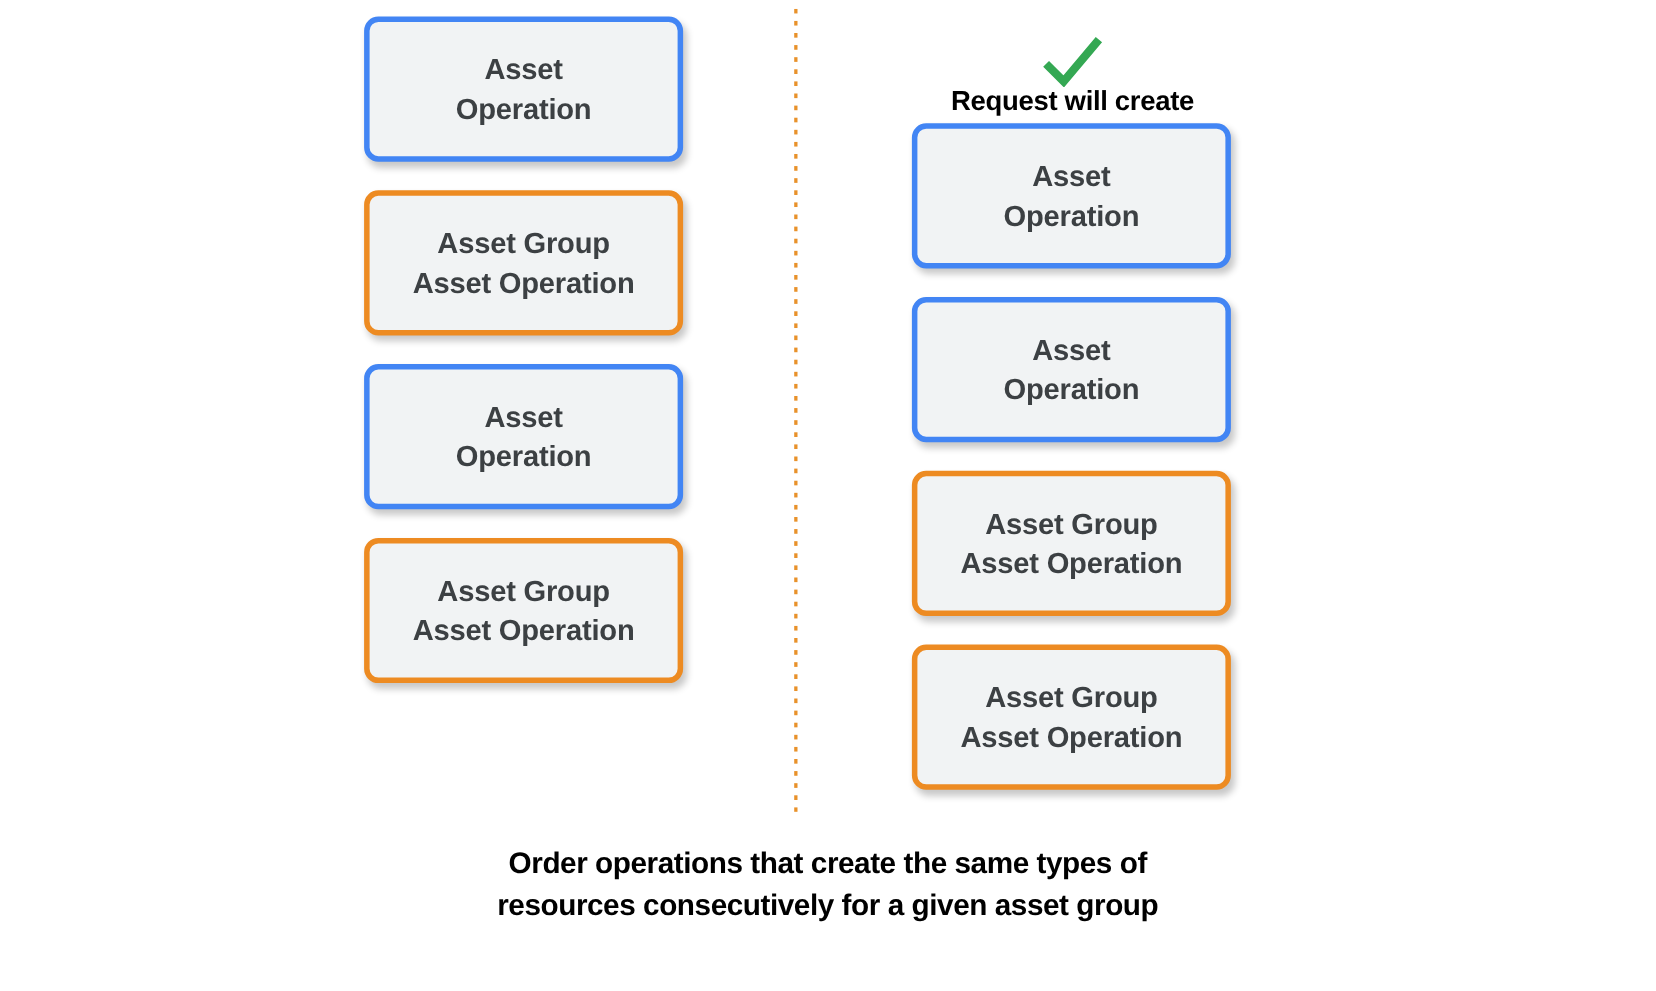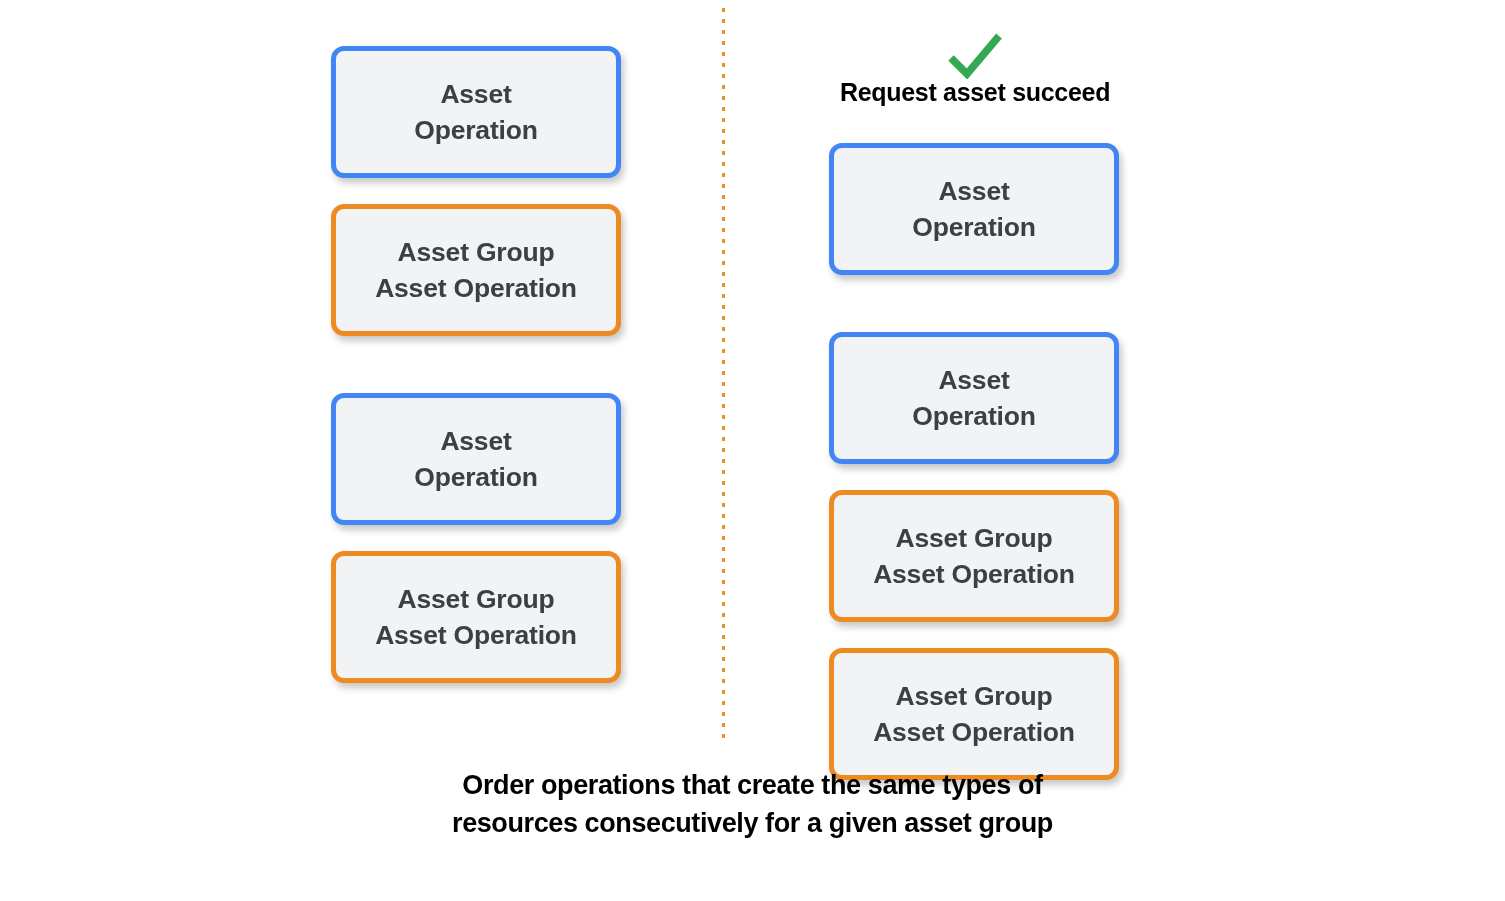--- a/index.html
+++ b/index.html
@@ -82,21 +82,21 @@
     width: 290px;
     height: 132px;
     border-radius: 13px;
     background: #f1f3f4;
     border: 5px solid #4285f4;
     display: flex;
     align-items: center;
     justify-content: center;
     box-shadow: 3px 5px 7px rgba(0,0,0,0.22);
   }
-  .op-box.asset      { border-color: #4285f4; margin-top: 31px; }
+  .op-box.asset      { border-color: #4285f4; }
   .op-box.assetgroup { border-color: #ed8b22; }
 
   .op-label {
     font-size: 26.5px;
     font-weight: bold;
     color: #3c4043;
     line-height: 1.36;
     text-align: center;
     letter-spacing: -0.2px;
     white-space: pre-line;
@@ -146,21 +146,21 @@
     </div>
   </div>
 
   <div class="column succeed">
     <div class="col-header">
       <div class="status-icon">
         <svg width="64" height="50" viewBox="0 0 64 50" aria-hidden="true">
           <polyline points="8,29 24,45 56,7" fill="none" stroke="#34a853" stroke-width="7.5" stroke-linecap="butt" stroke-linejoin="miter"></polyline>
         </svg>
       </div>
-      <div class="col-title">Request asset succeed</div>
+      <div class="col-title">Request will create</div>
     </div>
 
     <div class="box-stack">
       <div class="op-box asset">
         <div class="op-label">Asset
 Operation</div>
       </div>
       <div class="op-box asset">
         <div class="op-label">Asset
 Operation</div>

